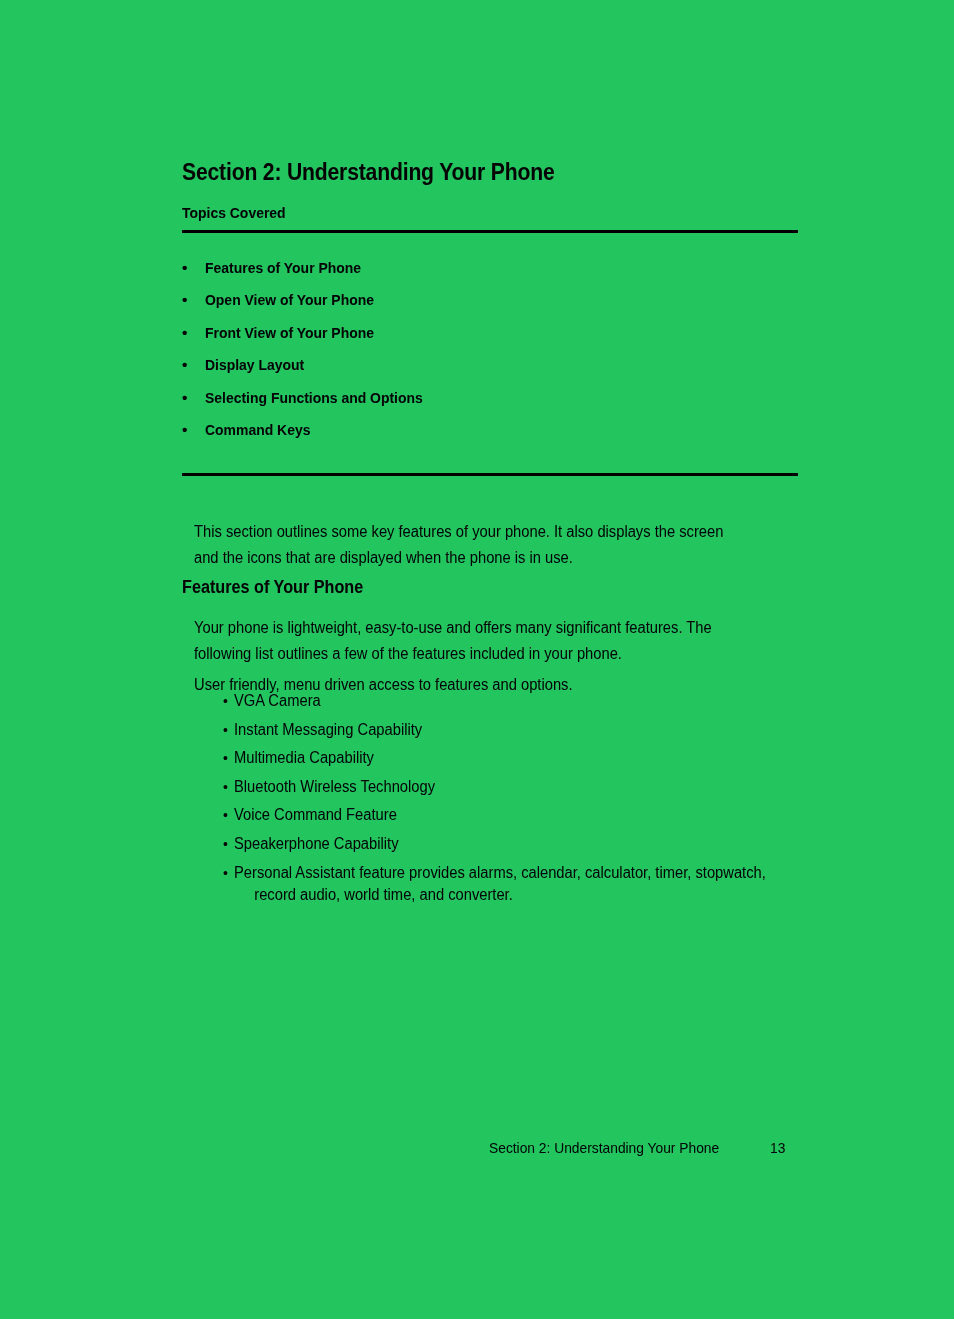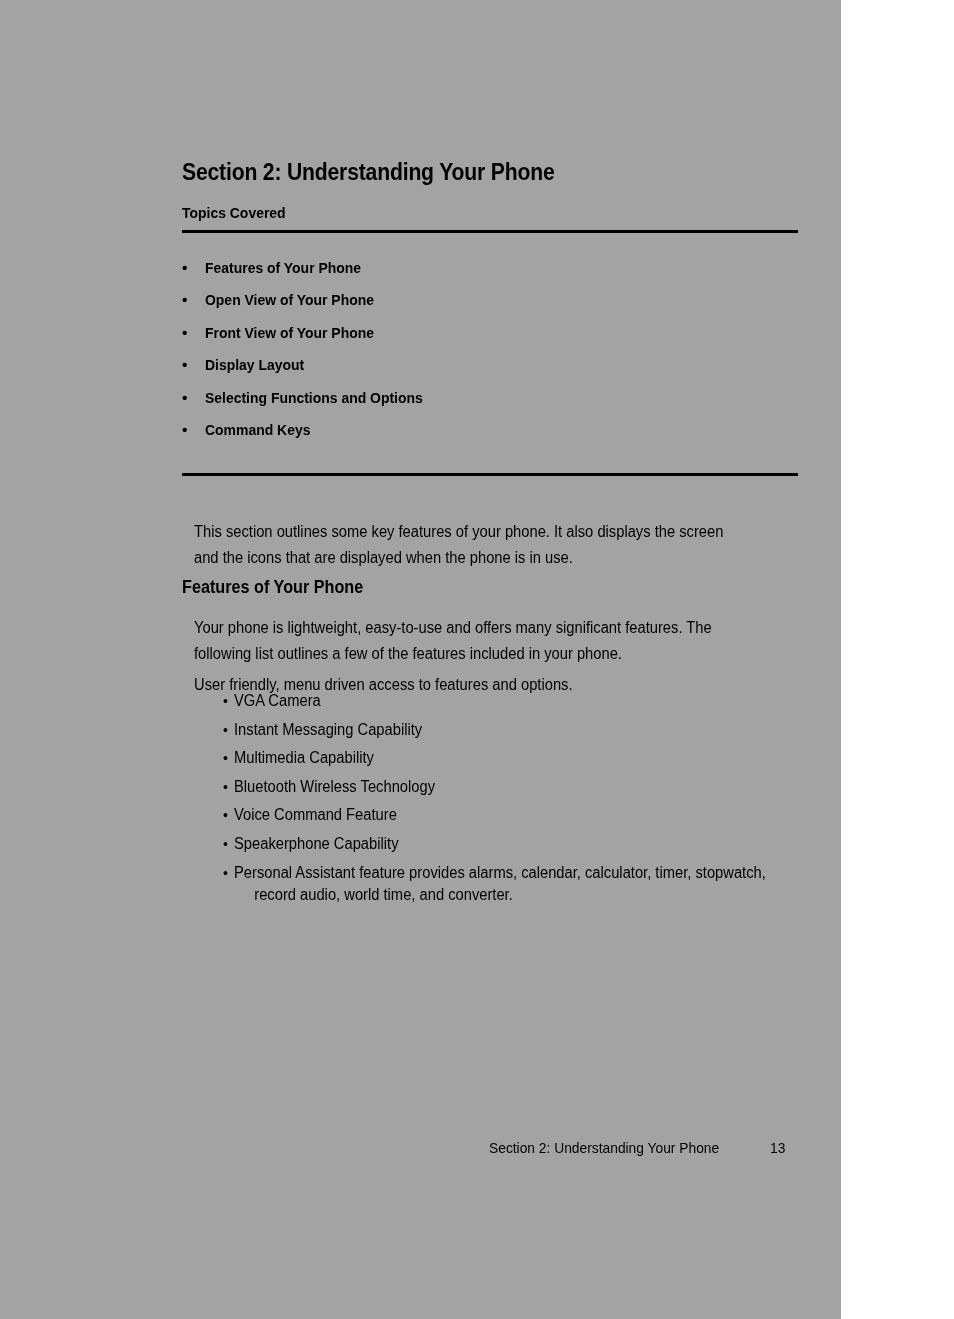--- a/index.html
+++ b/index.html
@@ -12,23 +12,23 @@
     height: 1319px;
     position: relative;
     font-family: "Liberation Sans", sans-serif;
     color: #000000;
     -webkit-font-smoothing: antialiased;
   }
 
   .page {
     position: absolute;
     inset: 0;
-    width: 841px;
+    width: 954px;
     height: 1319px;
-    background: #a3a3a3;
+    background: #22c55e;
     overflow: hidden;
   }
 
   
   .section-title {
     position: absolute;
     left: 182px;
     top: 144px;
     font-size: 23.5px;
     font-weight: bold;

